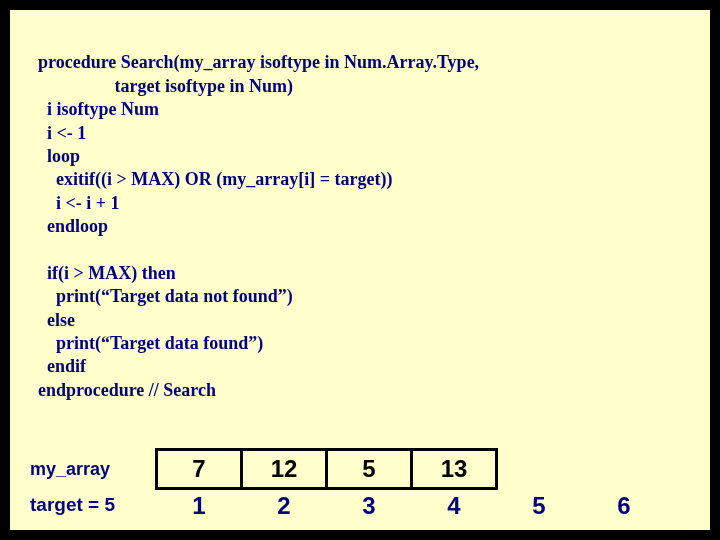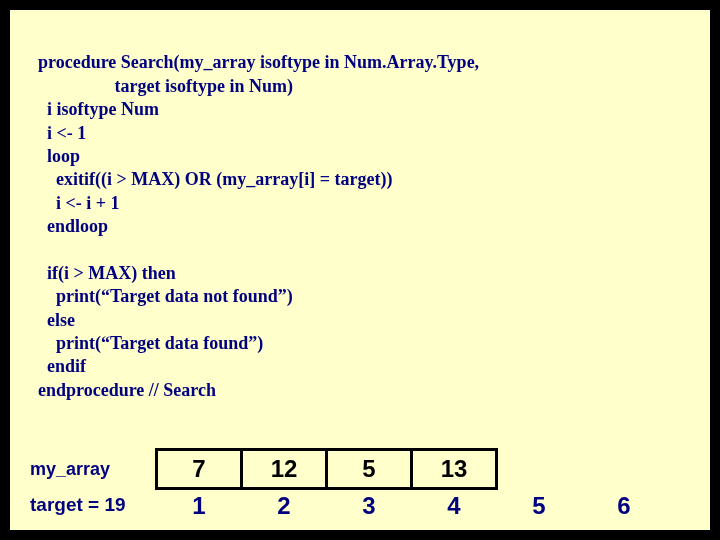--- a/index.html
+++ b/index.html
@@ -126,21 +126,21 @@
       <div class="row">
         <div class="label">my_array</div>
         <div class="array-table">
           <div class="cell">7</div>
           <div class="cell">12</div>
           <div class="cell">5</div>
           <div class="cell">13</div>
         </div>
       </div>
       <div class="row">
-        <div class="target-label">target = 19</div>
+        <div class="target-label">target = 5</div>
         <div class="index-row">
           <div class="index">1</div>
           <div class="index">2</div>
           <div class="index">3</div>
           <div class="index">4</div>
           <div class="index">5</div>
           <div class="index">6</div>
         </div>
       </div>
     </div>

